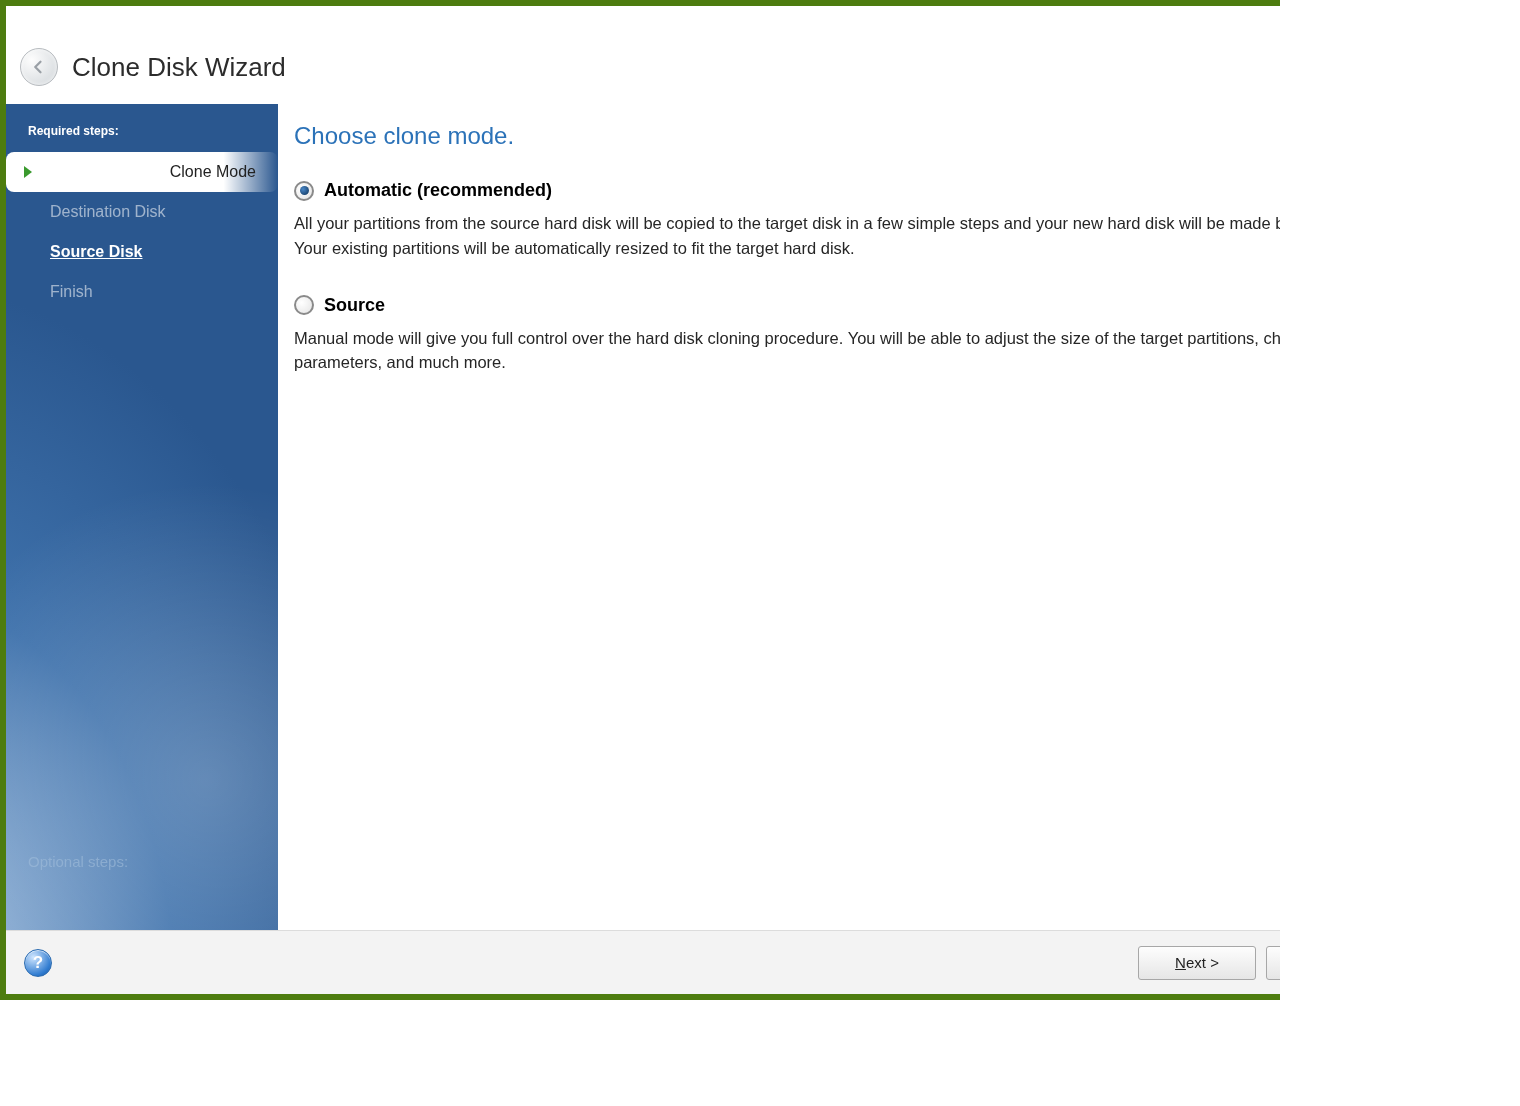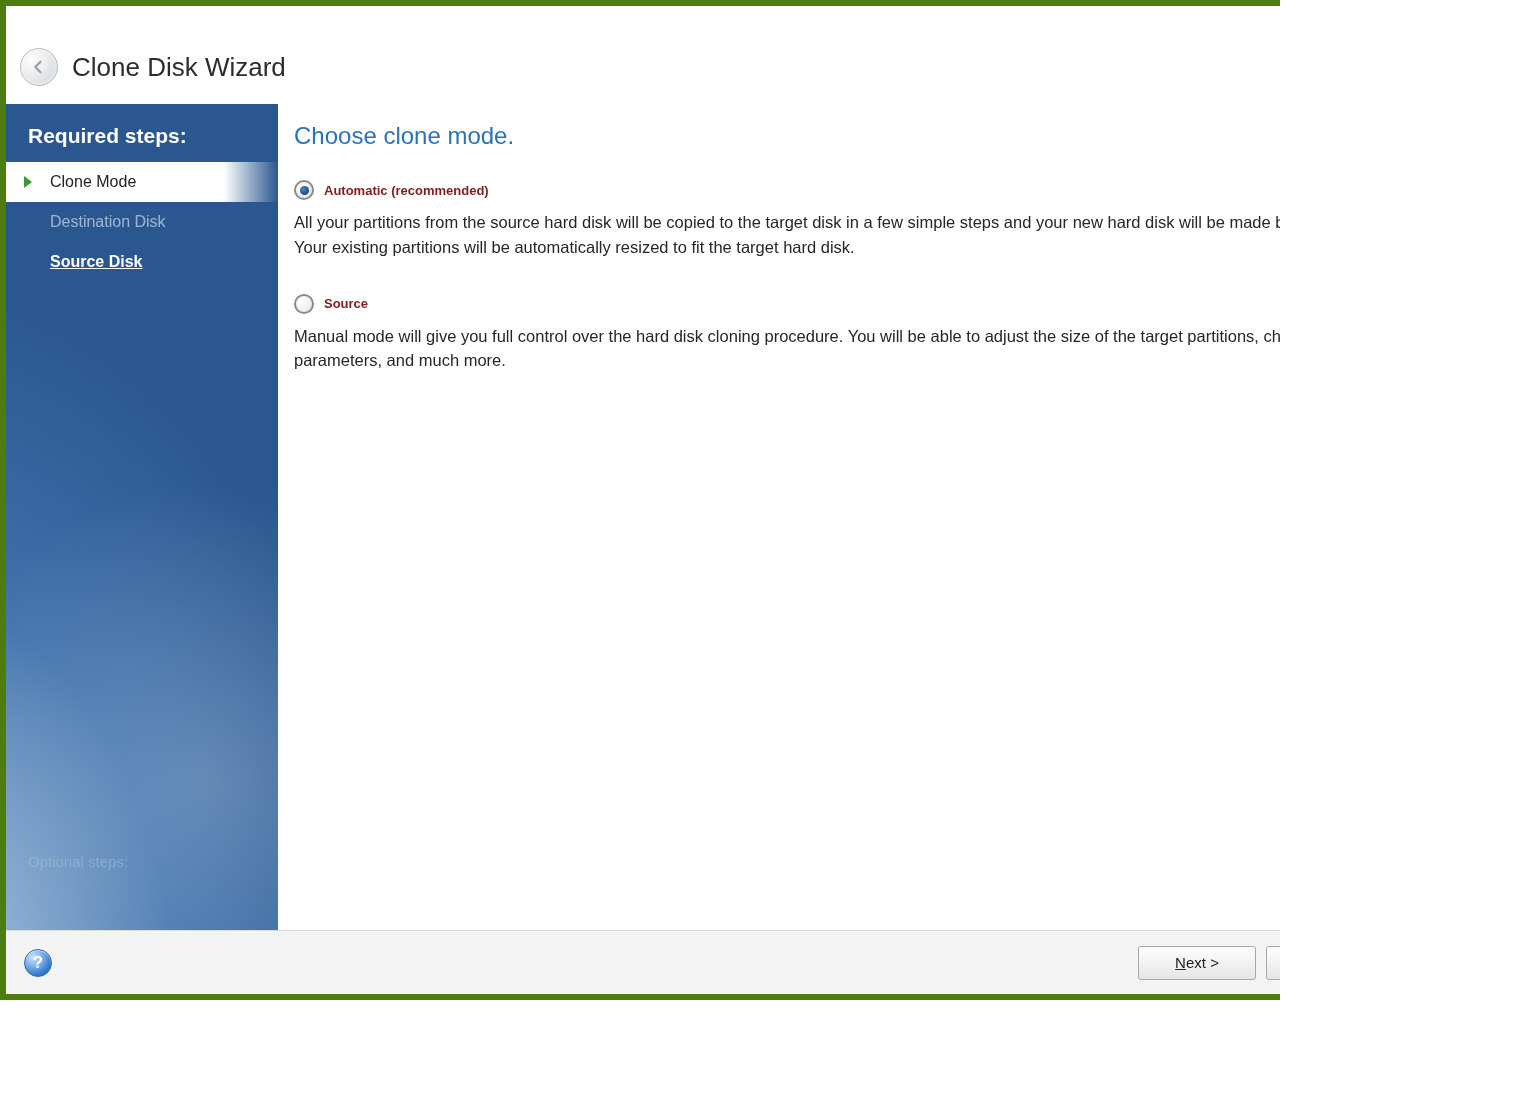--- a/index.html
+++ b/index.html
@@ -90,33 +90,34 @@
     left: -150px;
     bottom: -200px;
     width: 700px;
     height: 700px;
     border-radius: 50%;
     background: radial-gradient(circle, rgba(255,255,255,0.22) 0%, rgba(255,255,255,0) 60%);
     pointer-events: none;
   }
   .sidebar-heading {
     font-weight: 700;
-    font-size: 21px;
+    font-size: 12px;
     padding: 20px 22px 14px 22px;
   }
   .step {
     padding: 11px 22px 11px 44px;
     font-size: 16px;
     position: relative;
     cursor: pointer;
   }
   .step.active {
     background: linear-gradient(to right, #fff 0%, #fff 80%, rgba(255,255,255,0) 100%);
     color: #222;
-    border-radius: 0;
+    border-radius: 8px;
+    text-align: right;
   }
   .step.active::before {
     content: "";
     position: absolute;
     left: 18px;
     top: 50%;
     transform: translateY(-50%);
     width: 0; height: 0;
     border-left: 8px solid #3a9a2e;
     border-top: 6px solid transparent;
@@ -170,22 +171,22 @@
   }
   .radio.selected::after {
     content: "";
     width: 9px;
     height: 9px;
     border-radius: 50%;
     background: radial-gradient(circle at 35% 35%, #4a88c8, #0b2f55);
   }
   .option-label {
     font-weight: 700;
-    font-size: 13px;
-    color: #7f1d1d;
+    font-size: 18px;
+    color: #000000;
   }
   .option-desc {
     margin-top: 10px;
     font-size: 16.5px;
     line-height: 1.5;
     color: #262626;
   }
   
   .footer {
     height: 64px;
@@ -267,20 +268,23 @@
 
       <div class="step active">
         <span>Clone Mode</span>
       </div>
       <div class="step disabled">
         <span>Destination Disk</span>
       </div>
       <div class="step next">
         <span>Source Disk</span>
       </div>
+      <div class="step disabled">
+        <span>Finish</span>
+      </div>
 
       <div class="sidebar-optional">Optional steps:</div>
     </div>
 
     <div class="main">
       <div class="page-title">Choose clone mode.</div>
 
       <div class="option">
         <div class="option-head">
           <div class="radio selected"></div>

